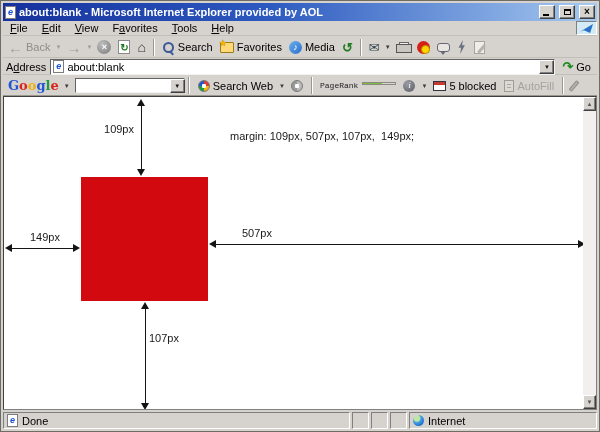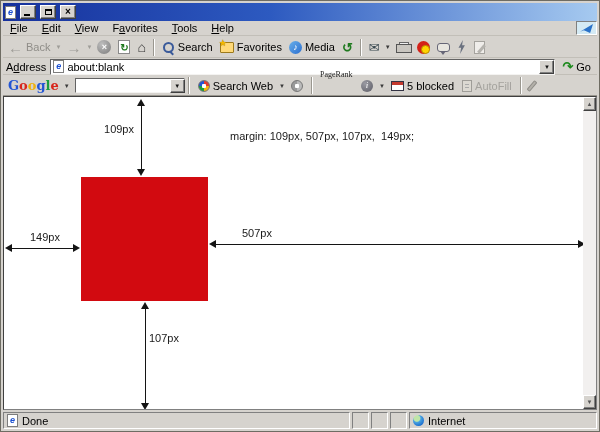--- a/index.html
+++ b/index.html
@@ -103,22 +103,22 @@
   .g-combo{margin-left:-17px}
   .gbar-btn{display:flex;align-items:center;gap:3px;background:transparent;border:none;
     font-size:11px;color:#000;font-family:inherit;padding:1px 3px}
   .gbar-btn.dis{color:#a5a39e}
   .i-gball{width:12px;height:12px;border-radius:50%;flex:none;
     background:radial-gradient(circle at 50% 50%,#fff 0 2px,transparent 2.5px),
       conic-gradient(#e23b2e 0 25%,#f2b50f 25% 50%,#1a9e3f 50% 75%,#2255d4 75% 100%);
     border:1px solid #777}
   .i-gball.gray{background:radial-gradient(circle at 50% 50%,#fff 0 2px,transparent 2.5px),
       conic-gradient(#bbb 0 50%,#999 50% 100%)}
-  .pagerank{display:flex;flex-direction:column;align-items:flex-start;background:transparent;
-    border:none;padding:0 2px;gap:18px;font-family:Liberation Serif, serif}
+  .pagerank{display:flex;flex-direction:row;align-items:flex-start;background:transparent;
+    border:none;padding:0 2px;gap:4px;font-family:Liberation Mono, monospace}
   .pr-text{font-size:8px;color:#222;line-height:1}
   .pr-bar{width:34px;height:3px;background:linear-gradient(90deg,#7bbf3f 0 60%,#d8d5ce 60%);border:1px solid #8a8880}
   .i-info{width:12px;height:12px;border-radius:50%;background:radial-gradient(circle at 35% 30%,#9a9aa2,#5d5d66);
     color:#fff;font-size:9px;font-family:"Liberation Serif",serif;font-style:italic;
     display:flex;align-items:center;justify-content:center;line-height:1;flex:none}
   .i-popup{width:13px;height:10px;border:1px solid #334;background:#fff;position:relative;flex:none}
   .i-popup::before{content:"";position:absolute;left:0;top:0;right:0;height:3px;background:#c5392e}
   .i-autofill{width:10px;height:12px;background:#dcd9d2;border:1px solid #9f9d98;position:relative;flex:none}
   .i-autofill::before{content:"";position:absolute;left:2px;top:3px;right:2px;height:1px;background:#aaa;box-shadow:0 3px 0 #aaa}
   .i-pen{width:4px;height:12px;background:#b3b0a9;border:1px solid #8f8d88;border-radius:1px;
@@ -160,20 +160,21 @@
   .globe{width:11px;height:11px;border-radius:50%;flex:none;
     background:radial-gradient(circle at 35% 30%,#bfe6a8 0 3px,#4aa3e0 4px,#1b6fd0 75%)}
 </style>
 </head>
 <body>
 
 <div id="window">
 
   <div class="titlebar">
     <span class="ie-page">e</span>
+    <span class="t-title">about:blank - Microsoft Internet Explorer provided by AOL</span>
     <button class="win-btn">
         <span class="min-bar"></span>
       </button>
     <button class="win-btn">
         <span class="rest-rect"></span>
       </button>
     <button class="win-btn">
         <span class="close-x">×</span>
       </button>
   </div>

